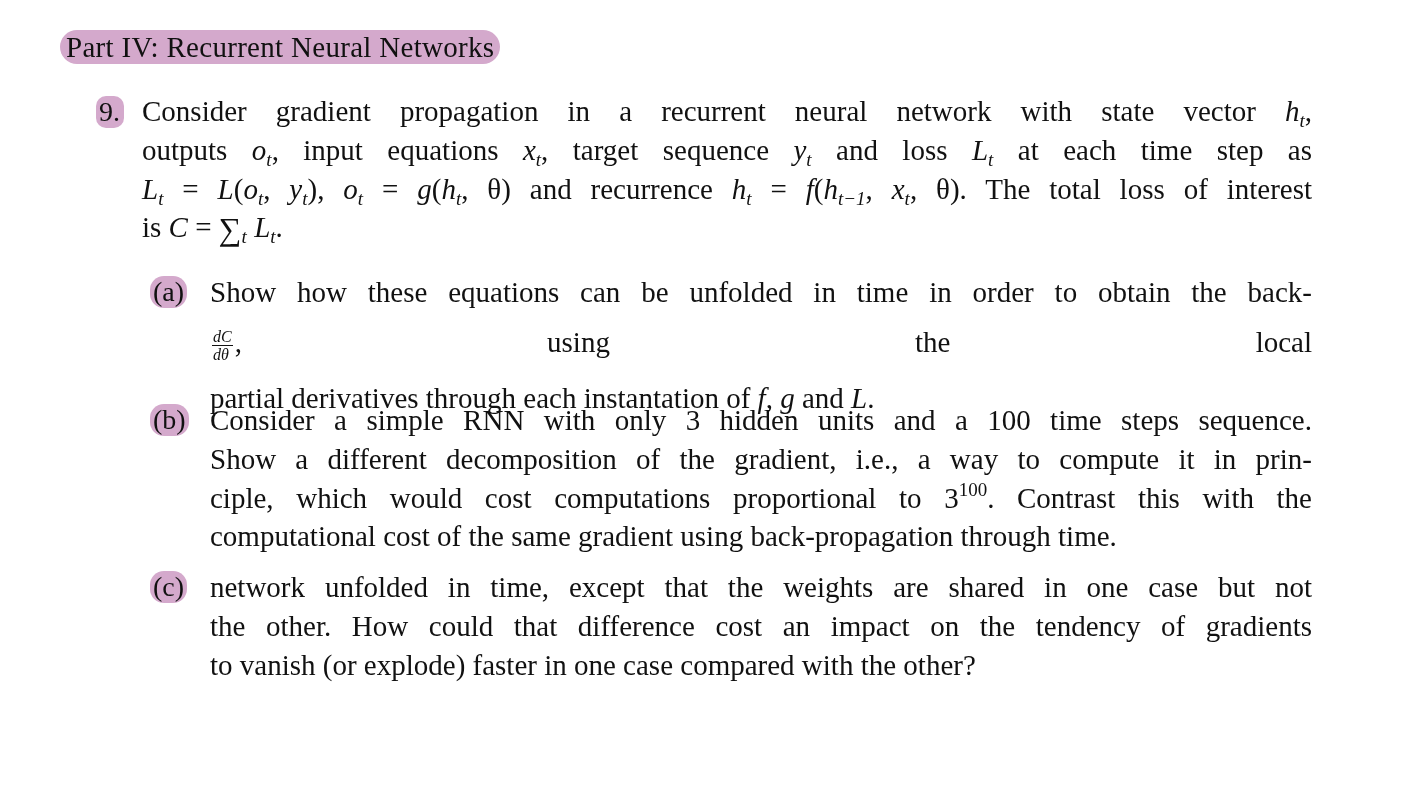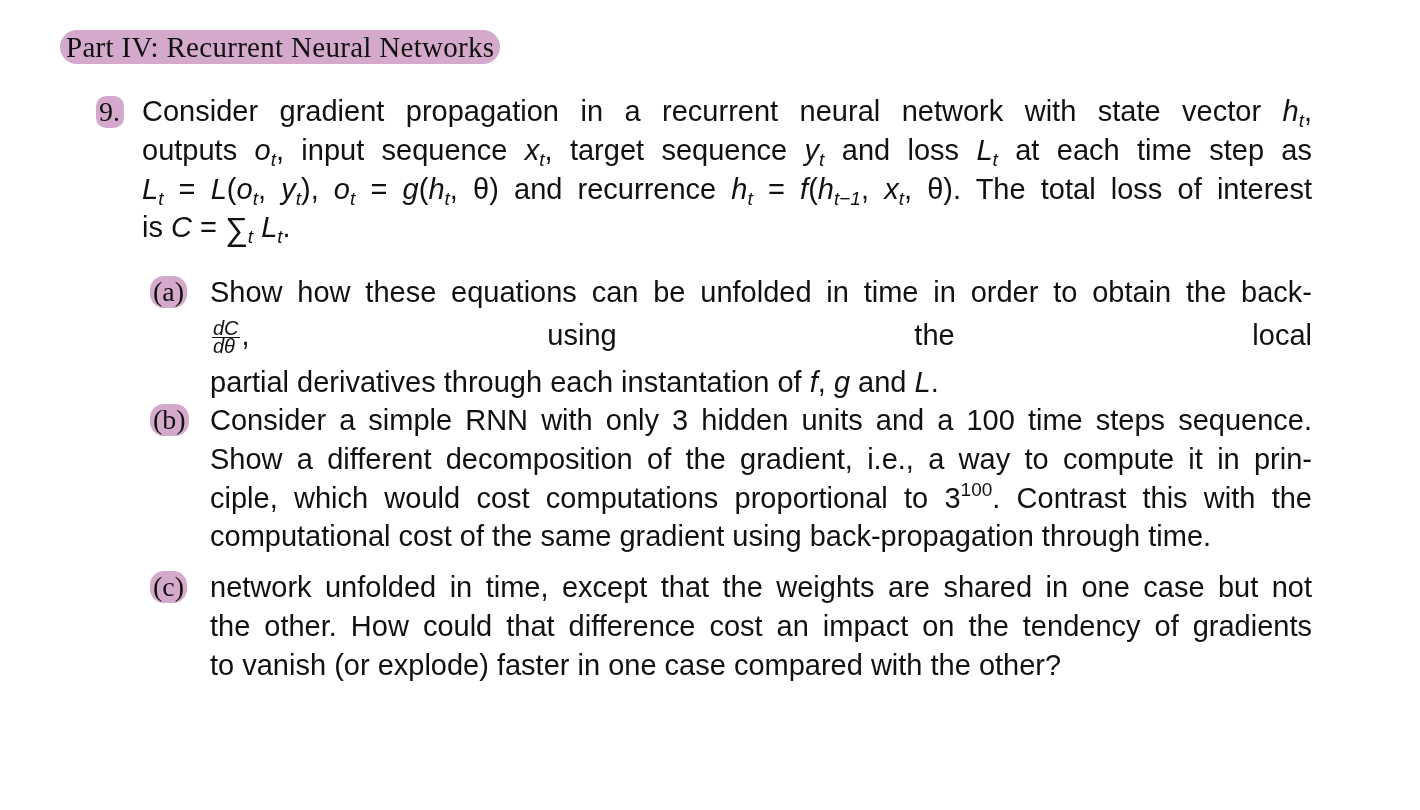--- a/index.html
+++ b/index.html
@@ -48,21 +48,21 @@
     height: 32px;
     line-height: 32px;
     padding: 0 4px 0 3px;
     background: #d4a9cc;
     border-radius: 10px;
     font-family: "Liberation Serif", "DejaVu Serif", serif;
     font-size: 28px;
   }
   .para {
     position: absolute;
-    font-family: Liberation Sans, sans-serif;
+    font-family: Liberation Serif, serif;
     font-size: 29px;
     line-height: 38.8px;
     text-align: justify;
     text-align-last: left;
   }
   .para .line {
     display: block;
     text-align: justify;
     text-align-last: justify;
     white-space: nowrap;
@@ -84,23 +84,23 @@
   sup.m { vertical-align: 12px; }
   .sum {
     font-size: 32px;
     vertical-align: -3px;
   }
   .frac {
     display: inline-block;
     vertical-align: middle;
     text-align: center;
     font-style: italic;
-    font-size: 20px;
+    font-size: 16px;
     line-height: 17px;
-    margin: 8px 2px;
+    margin: 16px 2px;
   }
   .frac .num { display: block; border-bottom: 1px solid #111; padding: 0 1px; }
   .frac .den { display: block; padding: 0 1px; }
 
   .subpart {
     position: absolute;
     left: 54px;
     width: 1162px;
   }
   .sub-label {
@@ -130,21 +130,21 @@
 <div class="page">
 
   <div class="section-title">Part IV: Recurrent Neural Networks</div>
 
   <div class="problem">
     <span class="num-badge">9.</span>
 
     <div class="para stem">
       <span class="line"><span>Consider gradient propagation in a recurrent neural network with state vector </span><i class="m">h</i><sub class="m">t</sub><span>,</span></span>
 
-      <span class="line"><span>outputs </span><i class="m">o</i><sub class="m">t</sub><span>, input sequence </span><i class="m">x</i><sub class="m">t</sub><span>, target sequence </span><i class="m">y</i><sub class="m">t</sub><span> and loss </span><i class="m">L</i><sub class="m">t</sub><span> at each time step as</span></span>
+      <span class="line"><span>outputs </span><i class="m">o</i><sub class="m">t</sub><span>, input equations </span><i class="m">x</i><sub class="m">t</sub><span>, target sequence </span><i class="m">y</i><sub class="m">t</sub><span> and loss </span><i class="m">L</i><sub class="m">t</sub><span> at each time step as</span></span>
 
       <span class="line"><i class="m">L</i><sub class="m">t</sub><span> = </span><i class="m">L</i><span>(</span><i class="m">o</i><sub class="m">t</sub><span>, </span><i class="m">y</i><sub class="m">t</sub><span>), </span><i class="m">o</i><sub class="m">t</sub><span> = </span><i class="m">g</i><span>(</span><i class="m">h</i><sub class="m">t</sub><span>, θ) and recurrence </span><i class="m">h</i><sub class="m">t</sub><span> = </span><i class="m">f</i><span>(</span><i class="m">h</i><sub class="m">t−1</sub><span>, </span><i class="m">x</i><sub class="m">t</sub><span>, θ). The total loss of interest</span></span>
 
       <span class="line last"><span>is </span><i class="m">C</i><span> = </span><span class="sum">∑</span><sub class="m">t</sub> <i class="m">L</i><sub class="m">t</sub><span>.</span></span>
     </div>
 
     <div class="subpart part-a">
       <span class="sub-label">(a)</span>
       <div class="para sub-text">
         <span class="line">Show how these equations can be unfolded in time in order to obtain the back-</span>

